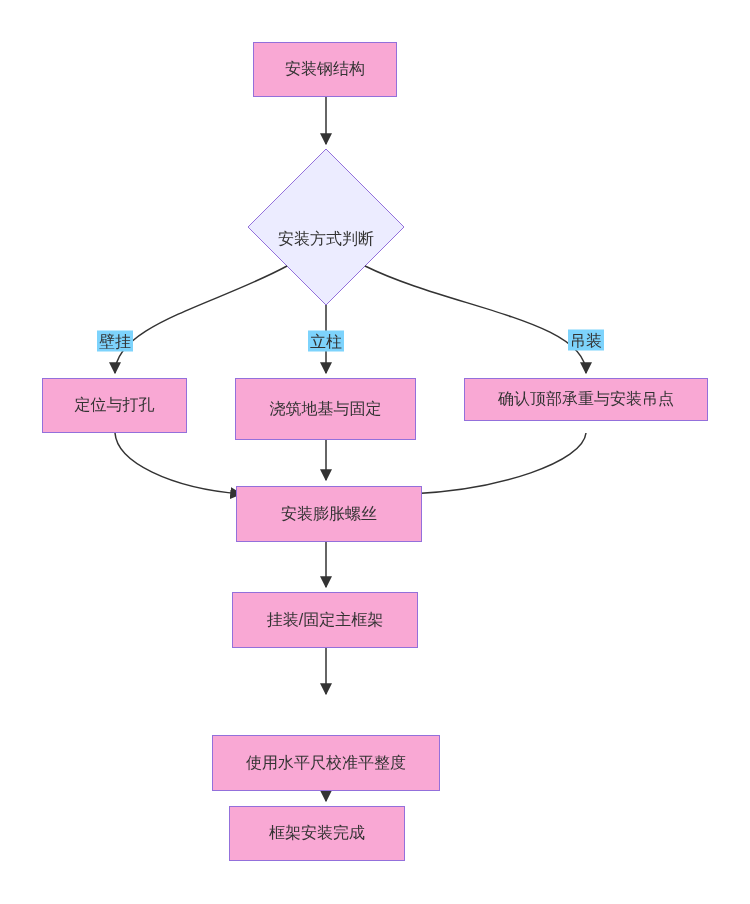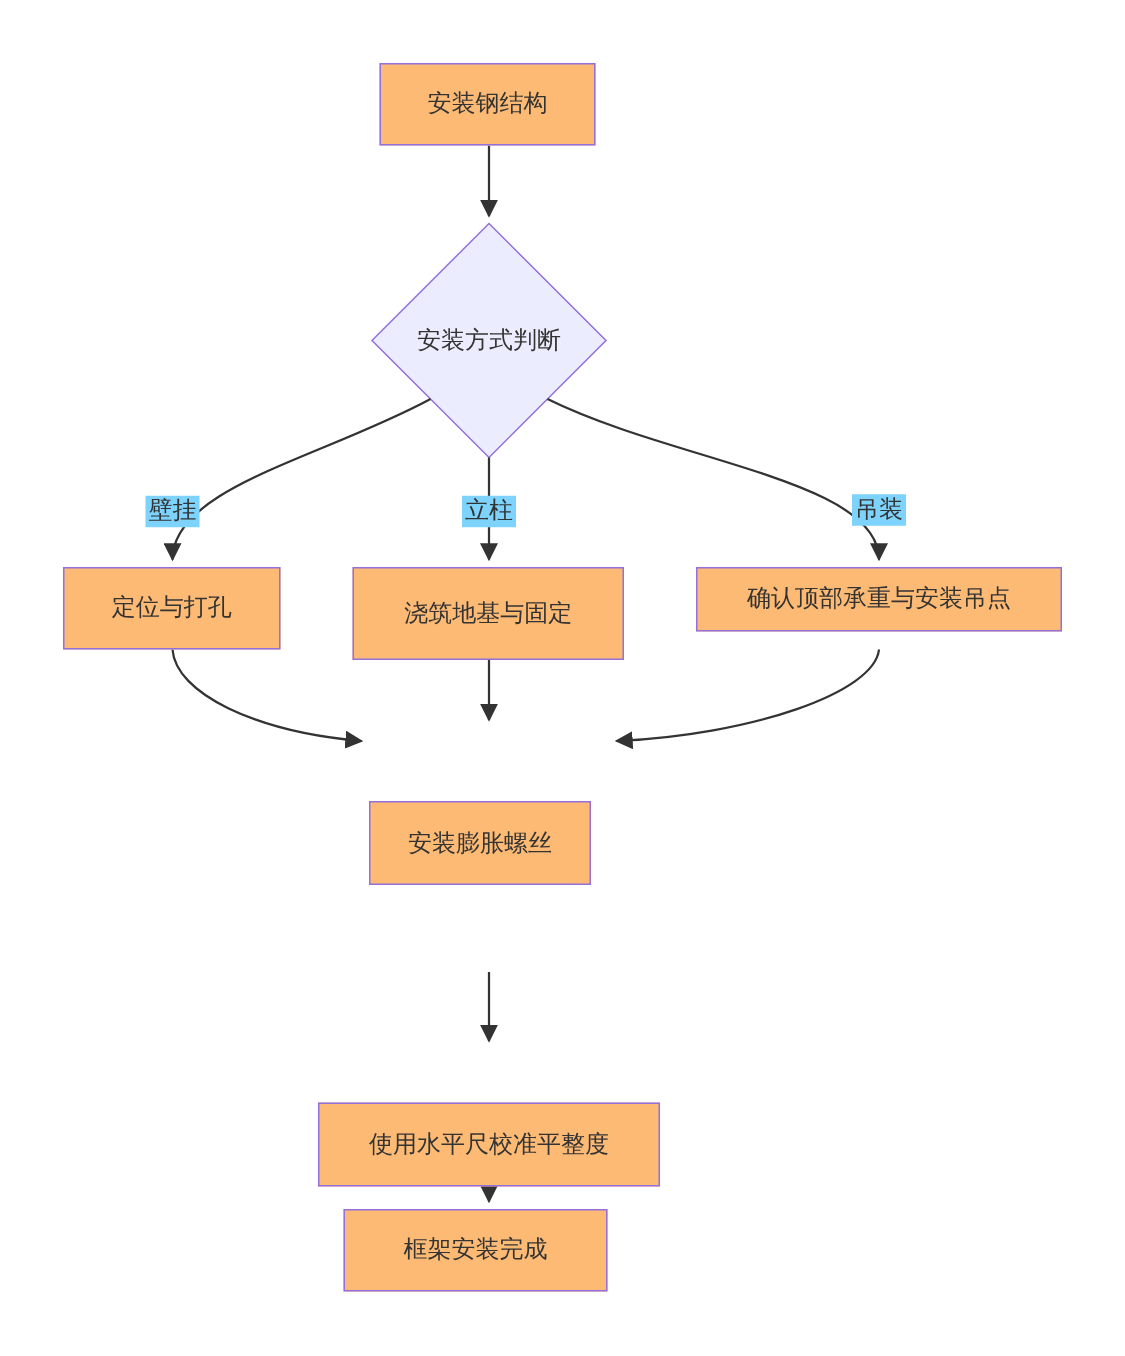--- a/index.html
+++ b/index.html
@@ -16,21 +16,21 @@
     overflow: hidden;
   }
   .edges-layer {
     position: absolute;
     left: 0; top: 0;
     width: 750px; height: 904px;
   }
   .node {
     position: absolute;
     box-sizing: border-box;
-    background: #fdba74;
+    background: #f9a8d4;
     border: 1px solid #9370DB;
     color: #333333;
     font-size: 16px;
     display: flex;
     align-items: center;
     justify-content: center;
     text-align: center;
     white-space: nowrap;
   }
   .diamond-label {
@@ -85,30 +85,31 @@
     <path class="edge-path" d="M115 433 C 117 462, 170 488, 241 494" marker-end="url(#arrowhead)"></path>
     <path class="edge-path" d="M326 433 L326 480" marker-end="url(#arrowhead)"></path>
     <path class="edge-path" d="M586 433 C 583 462, 500 490, 411 494" marker-end="url(#arrowhead)"></path>
     <path class="edge-path" d="M326 542 L326 587" marker-end="url(#arrowhead)"></path>
     <path class="edge-path" d="M326 648 L326 694" marker-end="url(#arrowhead)"></path>
     <path class="edge-path" d="M326 755 L326 801" marker-end="url(#arrowhead)"></path>
   </svg>
 
   <div class="node" style="left:253px; top:42px; width:144px; height:55px;">安装钢结构</div>
 
-  <div class="diamond-label" style="left:256px; top:216px; width:140px; height:22px;font-family:Liberation Serif, serif;">安装方式判断</div>
+  <div class="diamond-label" style="left:256px; top:228px; width:140px; height:22px;font-family:Liberation Serif, serif;">安装方式判断</div>
 
   <div class="node" style="left:42px; top:378px; width:145px; height:55px;">定位与打孔</div>
 
   <div class="node" style="left:235px; top:378px; width:181px; height:62px;">浇筑地基与固定</div>
 
   <div class="node" style="left:464px; top:378px; width:244px; height:43px;">确认顶部承重与安装吊点</div>
 
-  <div class="node" style="left:246px; top:486px; width:148px; height:56px;margin-top:48px;">安装膨胀螺丝</div>
+  <div class="node" style="left:236px; top:486px; width:186px; height:56px;">安装膨胀螺丝</div>
 
+  <div class="node" style="left:232px; top:592px; width:186px; height:56px;">挂装/固定主框架</div>
 
   <div class="node" style="left:212px; top:699px; width:228px; height:56px;margin-top:36px;">使用水平尺校准平整度</div>
 
   <div class="node" style="left:229px; top:806px; width:176px; height:55px;">框架安装完成</div>
 
   <div class="edge-label" style="left:115px; top:341px;">壁挂</div>
 
   <div class="edge-label" style="left:326px; top:341px;">立柱</div>
 
   <div class="edge-label" style="left:586px; top:340px;">吊装</div>

